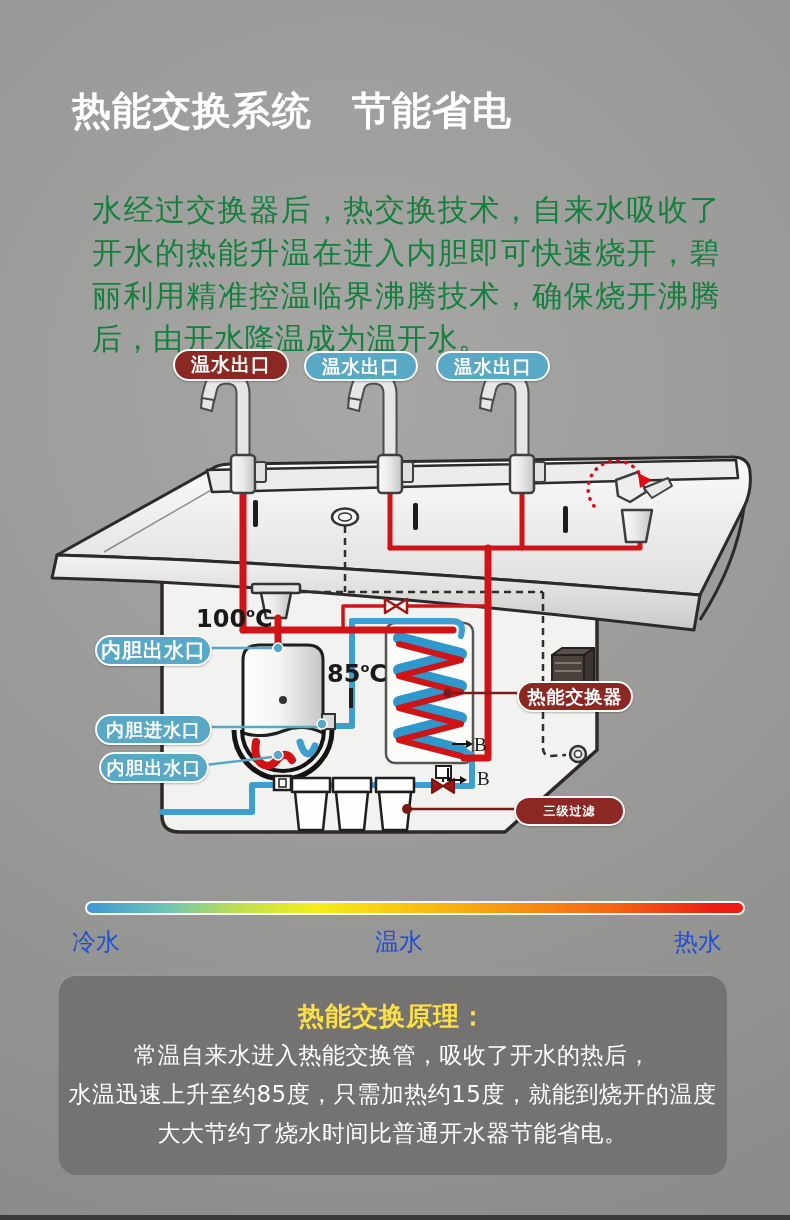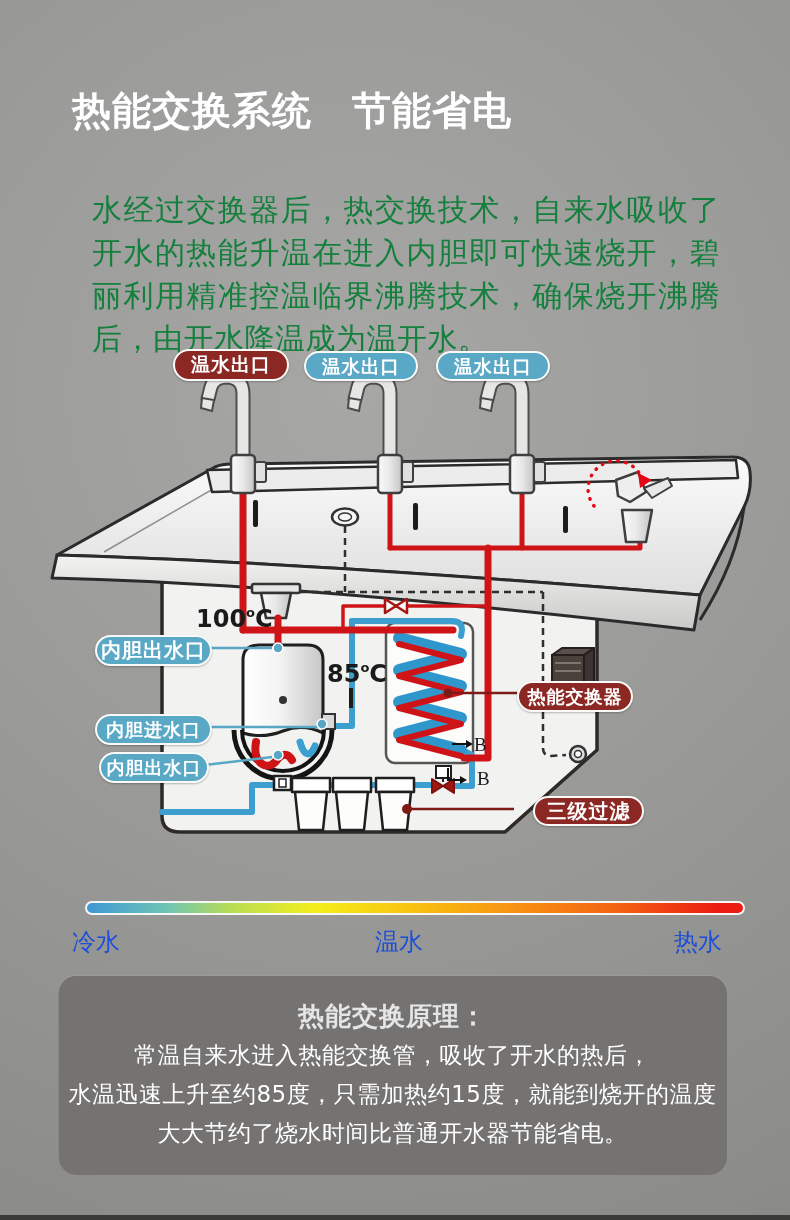--- a/index.html
+++ b/index.html
@@ -37,21 +37,21 @@
   }
   .legend-label{position:absolute;top:33px;font-size:24px;color:#1d4ed8;}
   .legend-label.cold{left:72px;}
   .legend-label.warm{left:375px;}
   .legend-label.hot{left:674px;}
   .principle{
     position:absolute;left:58px;top:975px;width:669px;height:200px;border-radius:18px;
     background:#757372;box-shadow:inset 0 1px 0 rgba(255,255,255,.28), inset 1px 0 0 rgba(255,255,255,.15);
     text-align:center;color:#ffffff;
   }
-  .principle .p-title{margin-top:24px;font-size:26px;font-weight:bold;color:#e5e5e5;letter-spacing:1px;}
+  .principle .p-title{margin-top:24px;font-size:26px;font-weight:bold;color:#fde047;letter-spacing:1px;}
   .principle .p-line{font-size:23px;line-height:39px;letter-spacing:.5px;}
   .principle .p-line.first{margin-top:2px;}
   .bottom-rule{position:absolute;left:0;top:1215px;width:790px;height:5px;background:#3a3a39;}
 </style>
 </head>
 <body>
 
 <div class="title">热能交换系统　节能省电</div>
 <div class="intro">水经过交换器后，热交换技术，自来水吸收了开水的热能升温在进入内胆即可快速烧开，碧丽利用精准控温临界沸腾技术，确保烧开沸腾后，由开水降温成为温开水。</div>
 
@@ -256,21 +256,21 @@
     </div>
   <div class="pill cold" style="left:95px;top:384px;width:113px;height:27px;font-size:18px;">
       <span>内胆进水口</span>
     </div>
   <div class="pill cold" style="left:99px;top:422px;width:106px;height:27px;font-size:18px;">
       <span>内胆出水口</span>
     </div>
   <div class="pill hot" style="left:517px;top:351px;width:112px;height:27px;font-size:18px;">
       <span>热能交换器</span>
     </div>
-  <div class="pill hot" style="left:533px;top:466px;width:107px;height:26px;font-size:20px;">
+  <div class="pill hot" style="left:514px;top:466px;width:107px;height:26px;font-size:12px;">
       <span>三级过滤</span>
     </div>
 </div>
 
 <div class="legend">
   <div class="legend-bar"></div>
   <div class="legend-label cold">冷水</div>
   <div class="legend-label warm">温水</div>
   <div class="legend-label hot">热水</div>
 </div>

